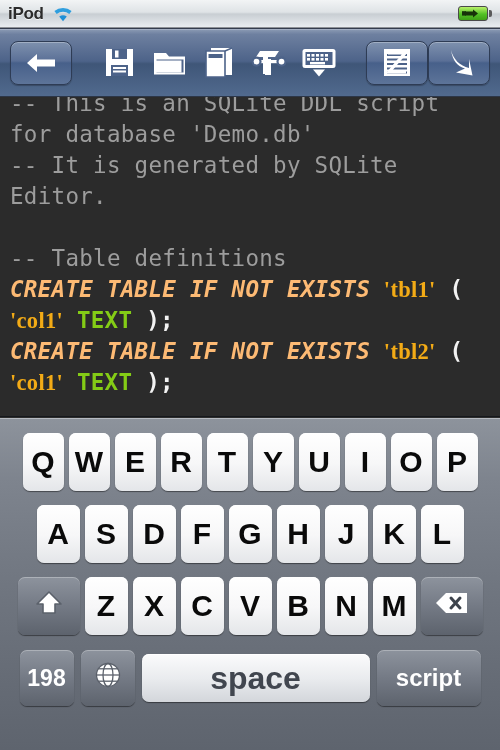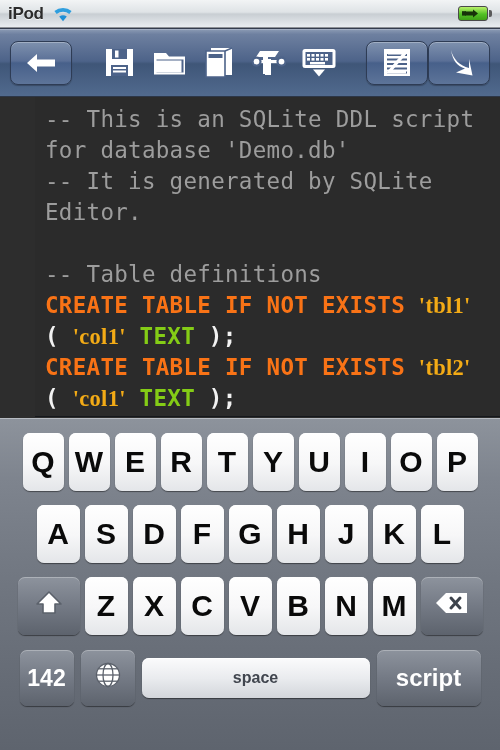--- a/index.html
+++ b/index.html
@@ -63,35 +63,34 @@
   }
   .tb-btn.plain { width:50px; height:44px; }
   .tb-spacer { flex:1; }
   .tb-icon svg { display:block; }
 
   
   .editor {
     position:absolute; top:97px; left:0; right:0; bottom:333px;
     background:#2b2b2b;
     overflow:hidden;
-    padding:16px 10px;
+    padding:0 10px;
     border-bottom:1px solid #15181c;
-    margin-left:35px;
   }
   .code {
     font-family:"DejaVu Sans Mono","Liberation Mono",monospace;
     font-size:22.5px;
     line-height:31px;
     white-space:pre-wrap;
     word-break:break-word;
     letter-spacing:0.3px;
     margin-top:-9px;
   }
   .c-comment { color:#9d9d9d; }
-  .c-keyword { color:#f97316; font-weight:bold; }
+  .c-keyword { color:#fdba74; font-weight:bold;font-style:italic; }
   .c-string  { color:#f3ab16; font-weight:bold;font-family:Liberation Serif, serif; }
   .c-type    { color:#84cc16; font-weight:bold; }
   .c-punct   { color:#f2f2f2; font-weight:bold; }
 
   
   .keyboard {
     position:absolute; left:0; right:0; bottom:0;
     height:332px;
     background:linear-gradient(to bottom,#8d939c 0%,#7e848e 18%,#6e747e 55%,#5e646e 100%);
     border-top:1px solid #b6bbc2;
@@ -119,24 +118,24 @@
   .key.dark {
     background:linear-gradient(to bottom,#8d939d 0%,#747a85 50%,#5d636d 100%);
     box-shadow:0 1px 1px rgba(0,0,0,.45), inset 0 1px 0 rgba(255,255,255,.28);
     color:#ffffff;
   }
   .key.shift { width:62px; height:58px; }
   .key.backspace { width:62px; height:58px; }
   .key.num { width:54px; height:56px; font-size:23px; }
   .key.globe { width:54px; height:56px; }
   .key.space {
-    flex:1; max-width:228px; height:40px;
+    flex:1; max-width:228px; height:48px;
     background:linear-gradient(to bottom,#fbfbfc 0%,#e9ebee 52%,#d3d6db 100%);
     box-shadow:0 1px 1px rgba(0,0,0,.45), inset 0 1px 0 #ffffff;
-    font-size:16px; color:#41464f; font-weight:bold;
+    font-size:32px; color:#41464f; font-weight:bold;
   }
   .key.return { width:104px; height:56px; font-size:24px; }
 </style>
 </head>
 <body>
 
 <div id="app">
 
   <div class="statusbar">
     <span class="carrier">iPod</span>
@@ -317,21 +316,21 @@
         <span>
           <svg width="36" height="26" viewBox="0 0 36 26">
             <path d="M12 3 H33 V23 H12 L2 13 Z" fill="#fff"></path>
             <path d="M17 8 L26 18 M26 8 L17 18" stroke="#3d434c" stroke-width="3" stroke-linecap="round"></path>
           </svg>
         </span>
       </div>
     </div>
 
     <div class="krow r4">
-      <div class="key dark num">142</div>
+      <div class="key dark num">198</div>
       <div class="key dark globe">
         <span>
           <svg width="30" height="30" viewBox="0 0 30 30">
             <circle cx="15" cy="15" r="11.5" fill="#fff"></circle>
             <g stroke="#5b616b" stroke-width="1.3" fill="none">
               <circle cx="15" cy="15" r="11.5"></circle>
               <ellipse cx="15" cy="15" rx="5" ry="11.5"></ellipse>
               <path d="M3.5 15 h23"></path>
                 <path d="M5.3 8.8 h19.4"></path>
                 <path d="M5.3 21.2 h19.4"></path>

